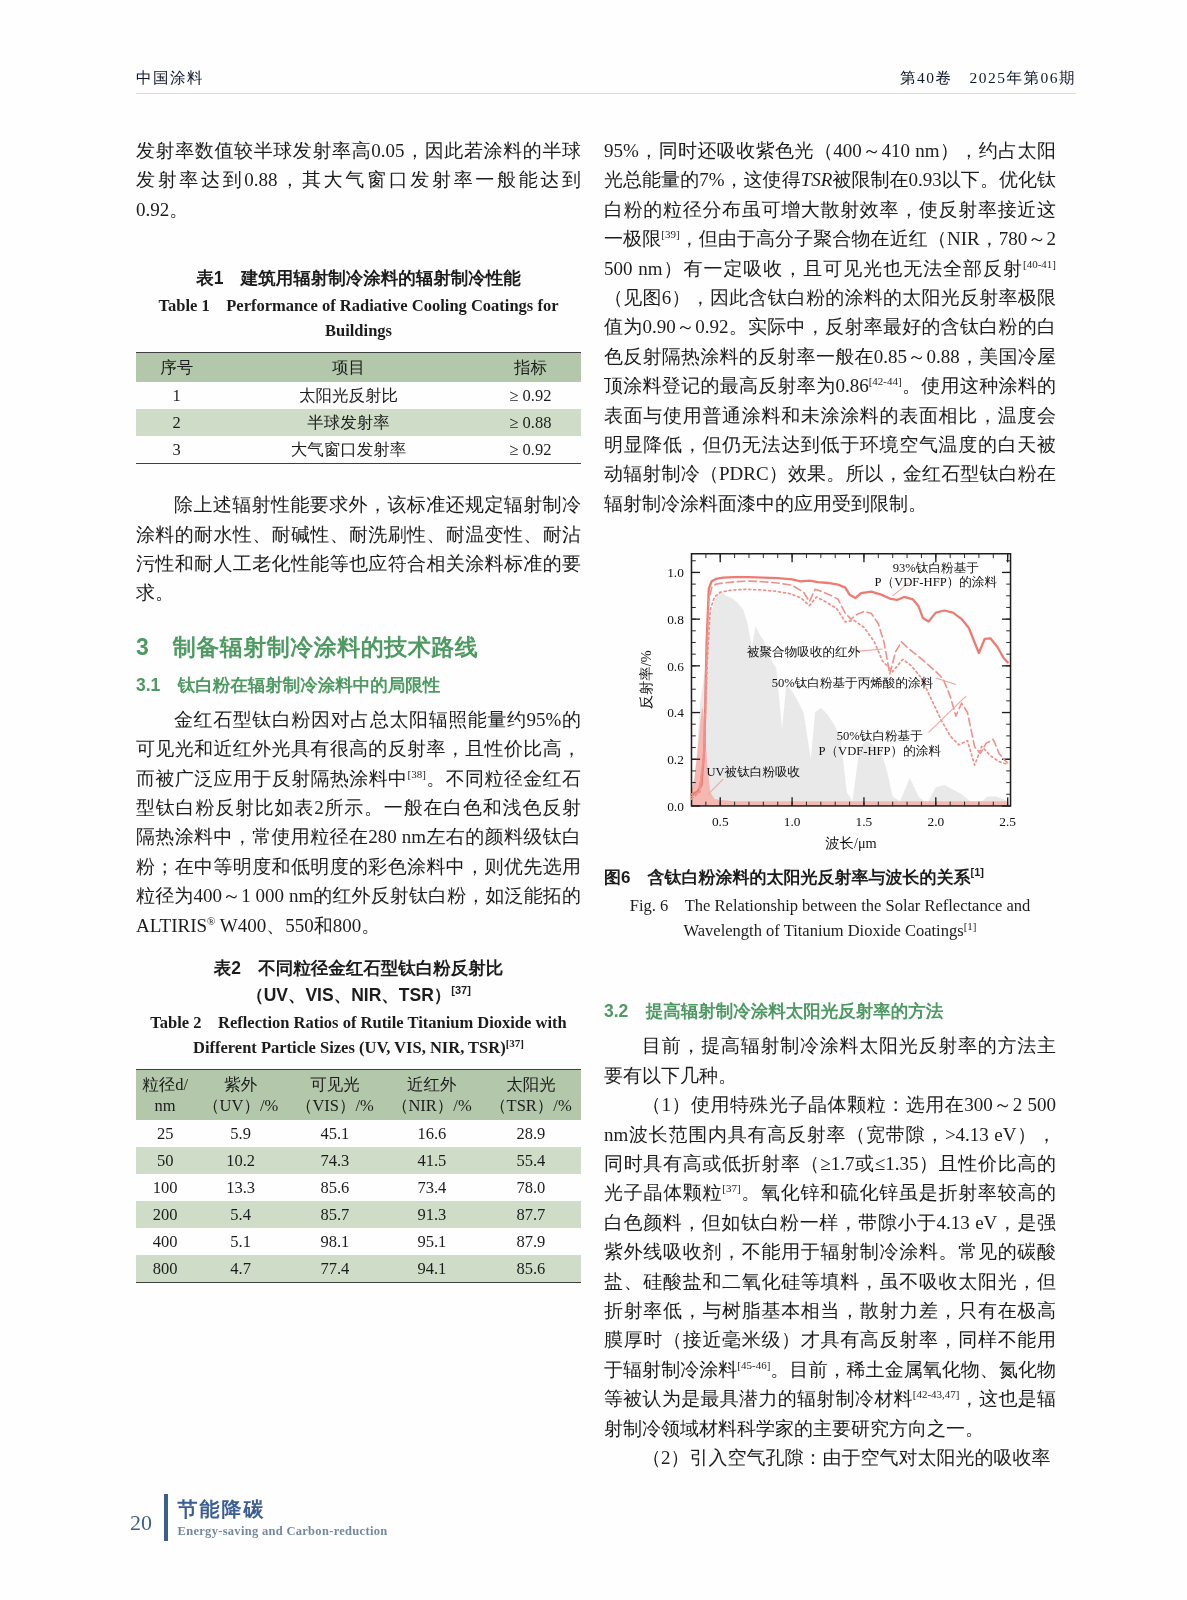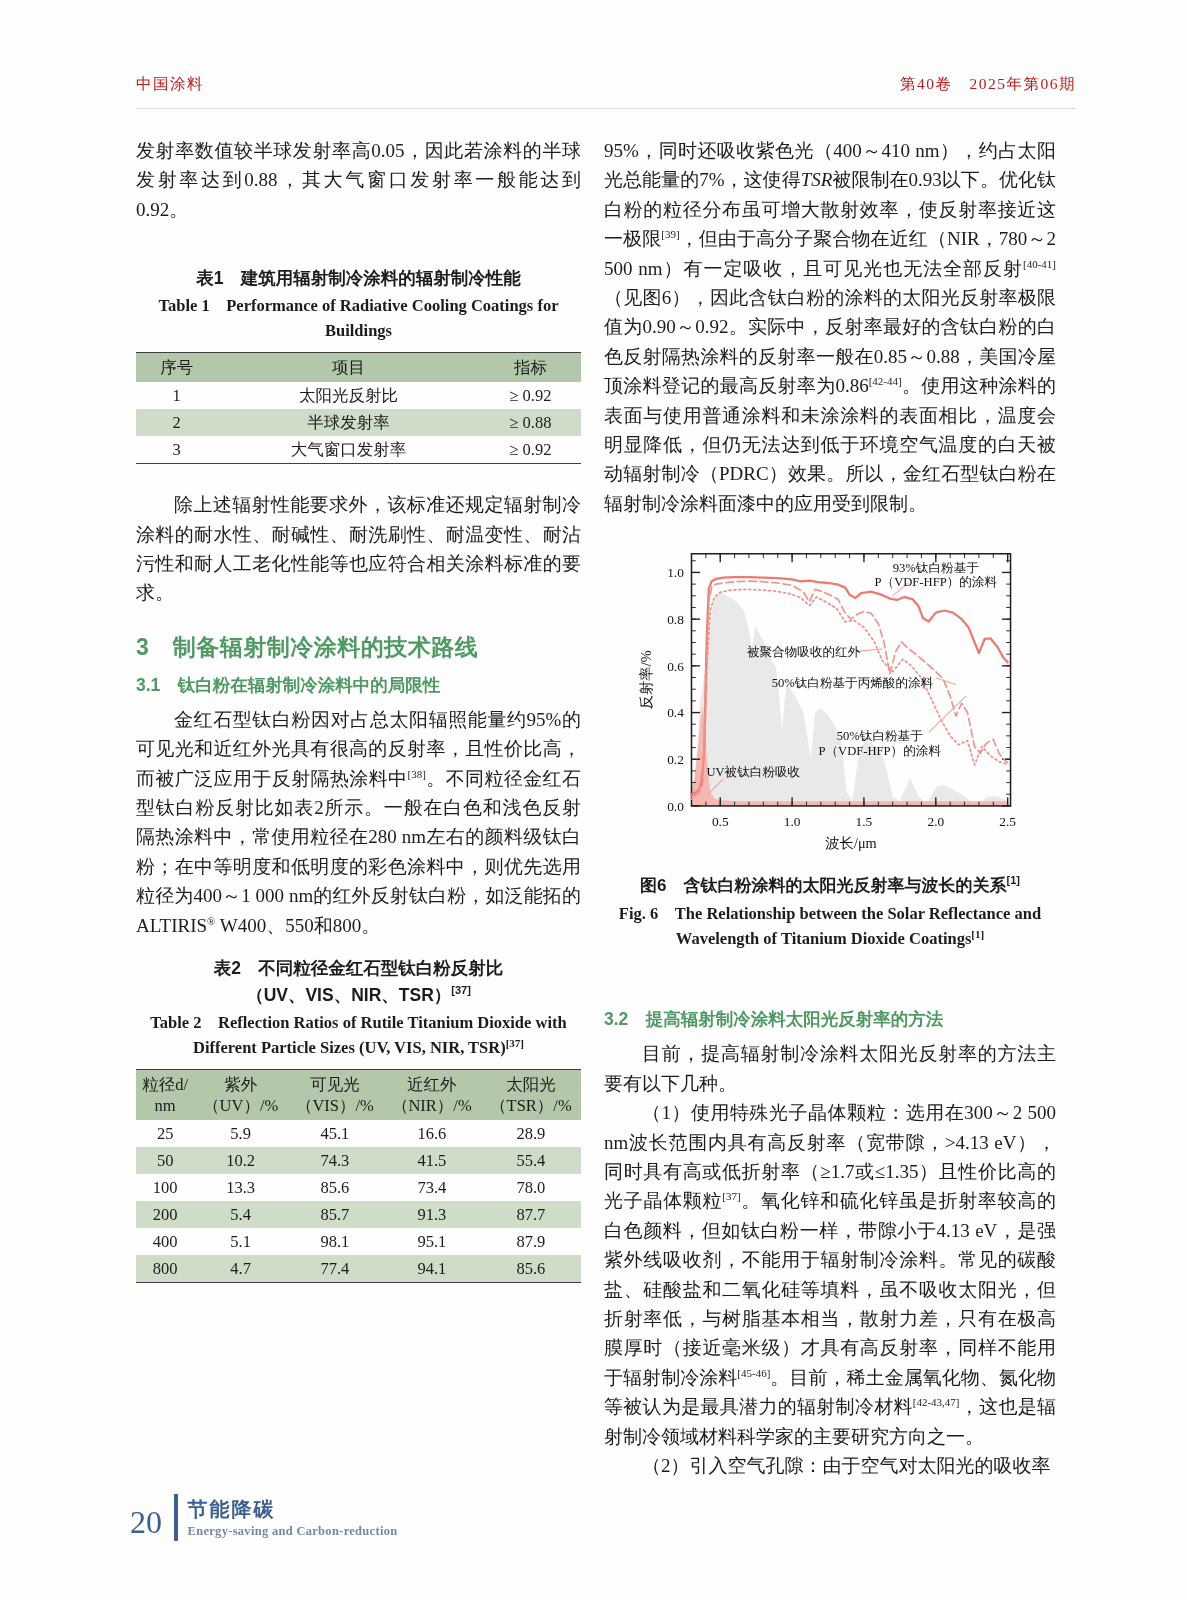--- a/index.html
+++ b/index.html
@@ -2,24 +2,24 @@
 <html><head>
 <meta charset="utf-8">
 <style>
   html,body { margin:0; padding:0; background:#ffffff; }
   .page {
     position:relative; width:1187px; height:1600px; background:#fefefe;
     font-family:"Liberation Serif", serif; color:#1c1c1c; overflow:hidden;
   }
   
   .page-header {
-    position:absolute; top:74px; left:136px; width:940px;
+    position:absolute; top:68px; left:136px; width:940px;
     display:flex; justify-content:space-between;
-    font-size:15.5px; color:#b91c1c; letter-spacing:1.5px;
-    padding-bottom:13px; border-bottom:1px solid #dcdcdc;
+    font-size:15.5px; color:#0f172a; letter-spacing:1.5px;
+    padding-bottom:4px; border-bottom:1px solid #dcdcdc;
   }
   
   .col { position:absolute; top:136px; }
   .col-left  { left:136px; width:445px; }
   .col-right { left:604px; width:452px; }
   .body-text { margin:0; font-size:19px; line-height:29.4px; text-align:justify; }
   .indent { text-indent:2em; }
   sup { font-size:11px; vertical-align:super; line-height:0; }
   .it { font-style:italic; }
   
@@ -55,26 +55,26 @@
     color:#4e9a62; font-family:"Liberation Sans", sans-serif; font-weight:bold;
     font-size:17.5px; margin:10px 0 8px;
   }
   .sec-h2.gap { margin-top:56px; }
   
   .fig { margin:24px 0 0; text-align:center; }
   .fig svg { display:inline-block; }
   #fig6-svg text { font-family:"Liberation Serif", serif; fill:#111; }
   .cap-cn {
     font-family:"Liberation Sans", sans-serif; font-weight:bold;
-    font-size:17px; margin-top:16px; text-align:center;
-  }
-  .cap-en { font-weight:bold; font-size:16.5px; line-height:25px; margin:4px 10px 0; text-align:center; }
+    font-size:17px; margin-top:8px; text-align:left;
+  }
+  .cap-en { font-weight:normal; font-size:16.5px; line-height:25px; margin:4px 10px 0; text-align:center; }
   
   .page-footer { position:absolute; left:130px; top:1494px; display:flex; align-items:center; }
-  .pnum { font-size:32px; color:#3c5f92; margin-right:12px; padding-top:10px; }
+  .pnum { font-size:22px; color:#3c5f92; margin-right:12px; padding-top:10px; }
   .fbar { width:3.5px; height:47px; background:#3c5f92; margin-right:10px; }
   .fcn {
     display:block; font-family:"Liberation Sans", sans-serif; font-weight:bold;
     font-size:20px; color:#3c5f92; letter-spacing:2px; line-height:24px;
   }
   .fen { display:block; font-size:12.5px; font-weight:bold; color:#74889f; margin-top:3px; letter-spacing:0.3px; }
 </style>
 </head>
 <body>
 

